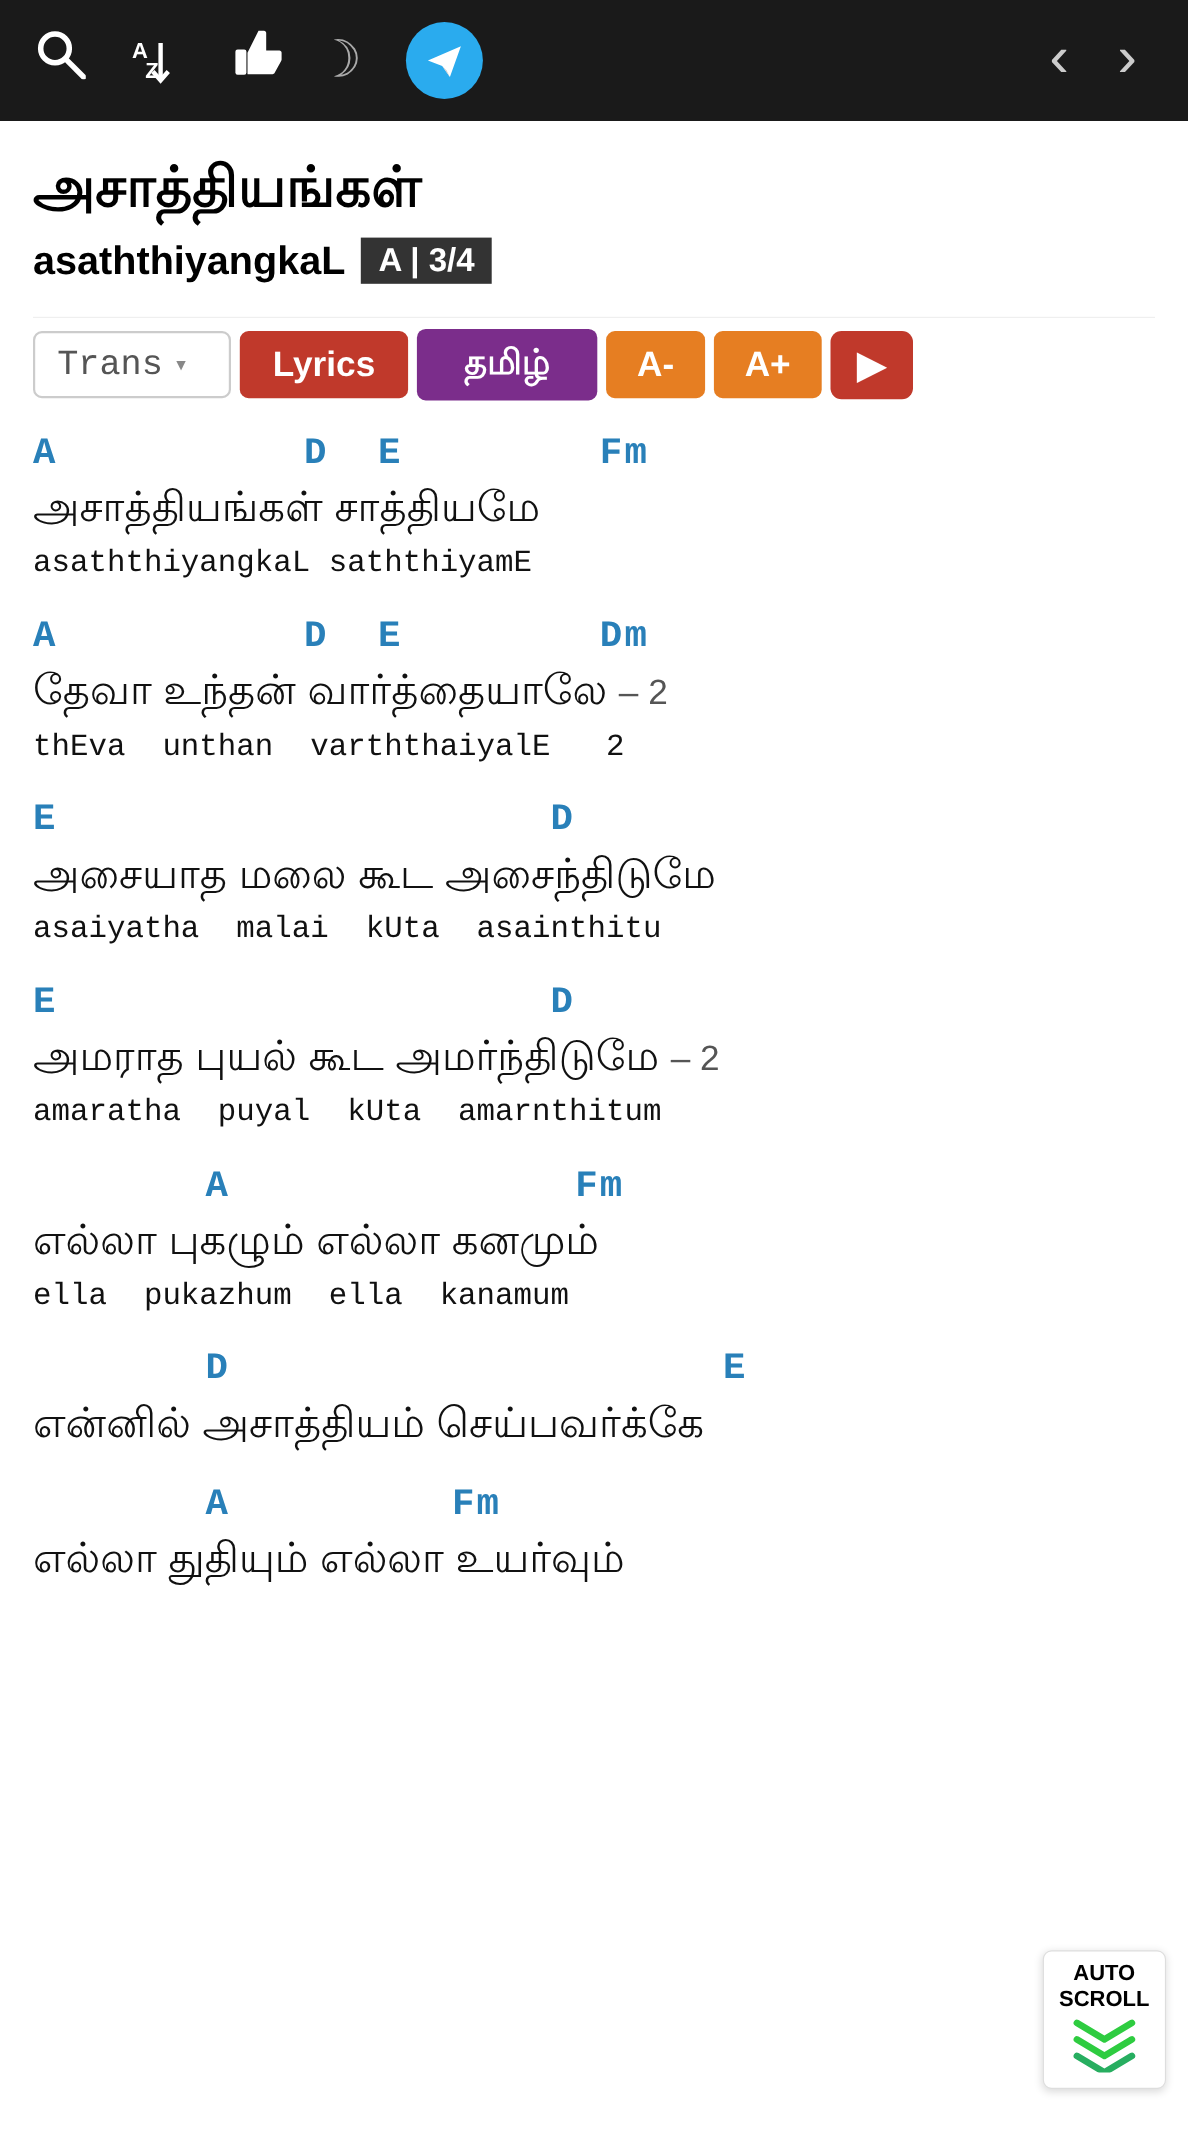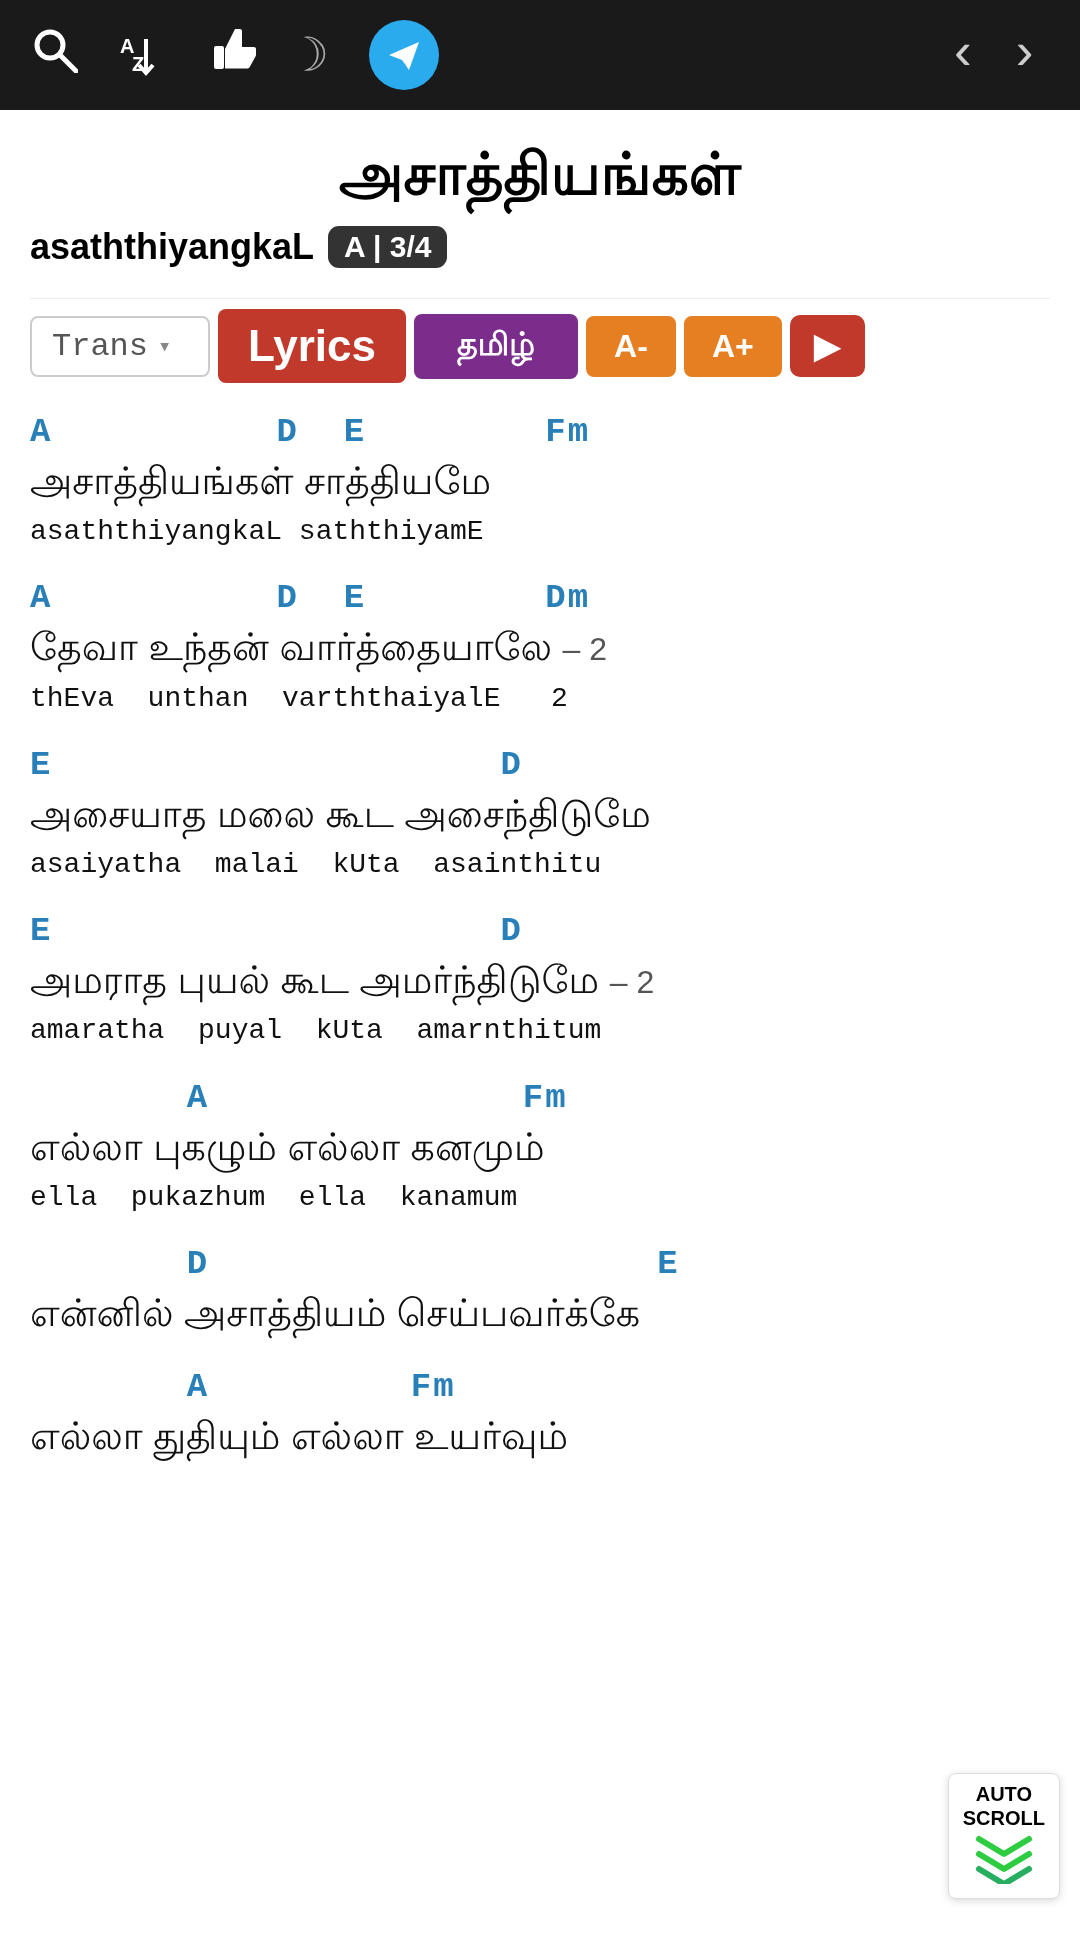--- a/index.html
+++ b/index.html
@@ -54,45 +54,44 @@
       cursor: pointer;
       padding: 0 10px;
     }
 
     
     .song-header {
       padding: 30px 30px 10px 30px;
     }
     .song-title-tamil {
       font-family: Arial, sans-serif;
-      font-size: 58px;
+      font-size: 51px;
       font-weight: bold;
       color: #000;
       margin-bottom: 10px;
-      text-align: center;
     }
     .song-meta-row {
       display: flex;
       align-items: flex-end;
       gap: 14px;
       margin-bottom: 20px;
     }
     .song-transliteration {
       font-size: 36px;
       font-weight: bold;
       color: #000;
       font-family: Arial, sans-serif;
     }
     .song-badge {
       background: #333;
       color: #fff;
       font-size: 30px;
       font-weight: bold;
       padding: 4px 16px;
-      border-radius: 11px;
+      border-radius: 0;
       font-family: Arial, sans-serif;
     }
 
     
     .controls-row {
       display: flex;
       align-items: center;
       gap: 8px;
       padding: 0 30px 20px 30px;
     }
@@ -109,21 +108,21 @@
       cursor: pointer;
       min-width: 180px;
     }
     .trans-dropdown-arrow {
       font-size: 22px;
       color: #888;
     }
     .btn-lyrics {
       background: #c0392b;
       color: #fff;
-      font-size: 44px;
+      font-size: 32px;
       font-weight: bold;
       border: none;
       border-radius: 8px;
       padding: 12px 30px;
       cursor: pointer;
       font-family: Arial, sans-serif;
     }
     .btn-tamil {
       background: #7b2d8b;
       color: #fff;

